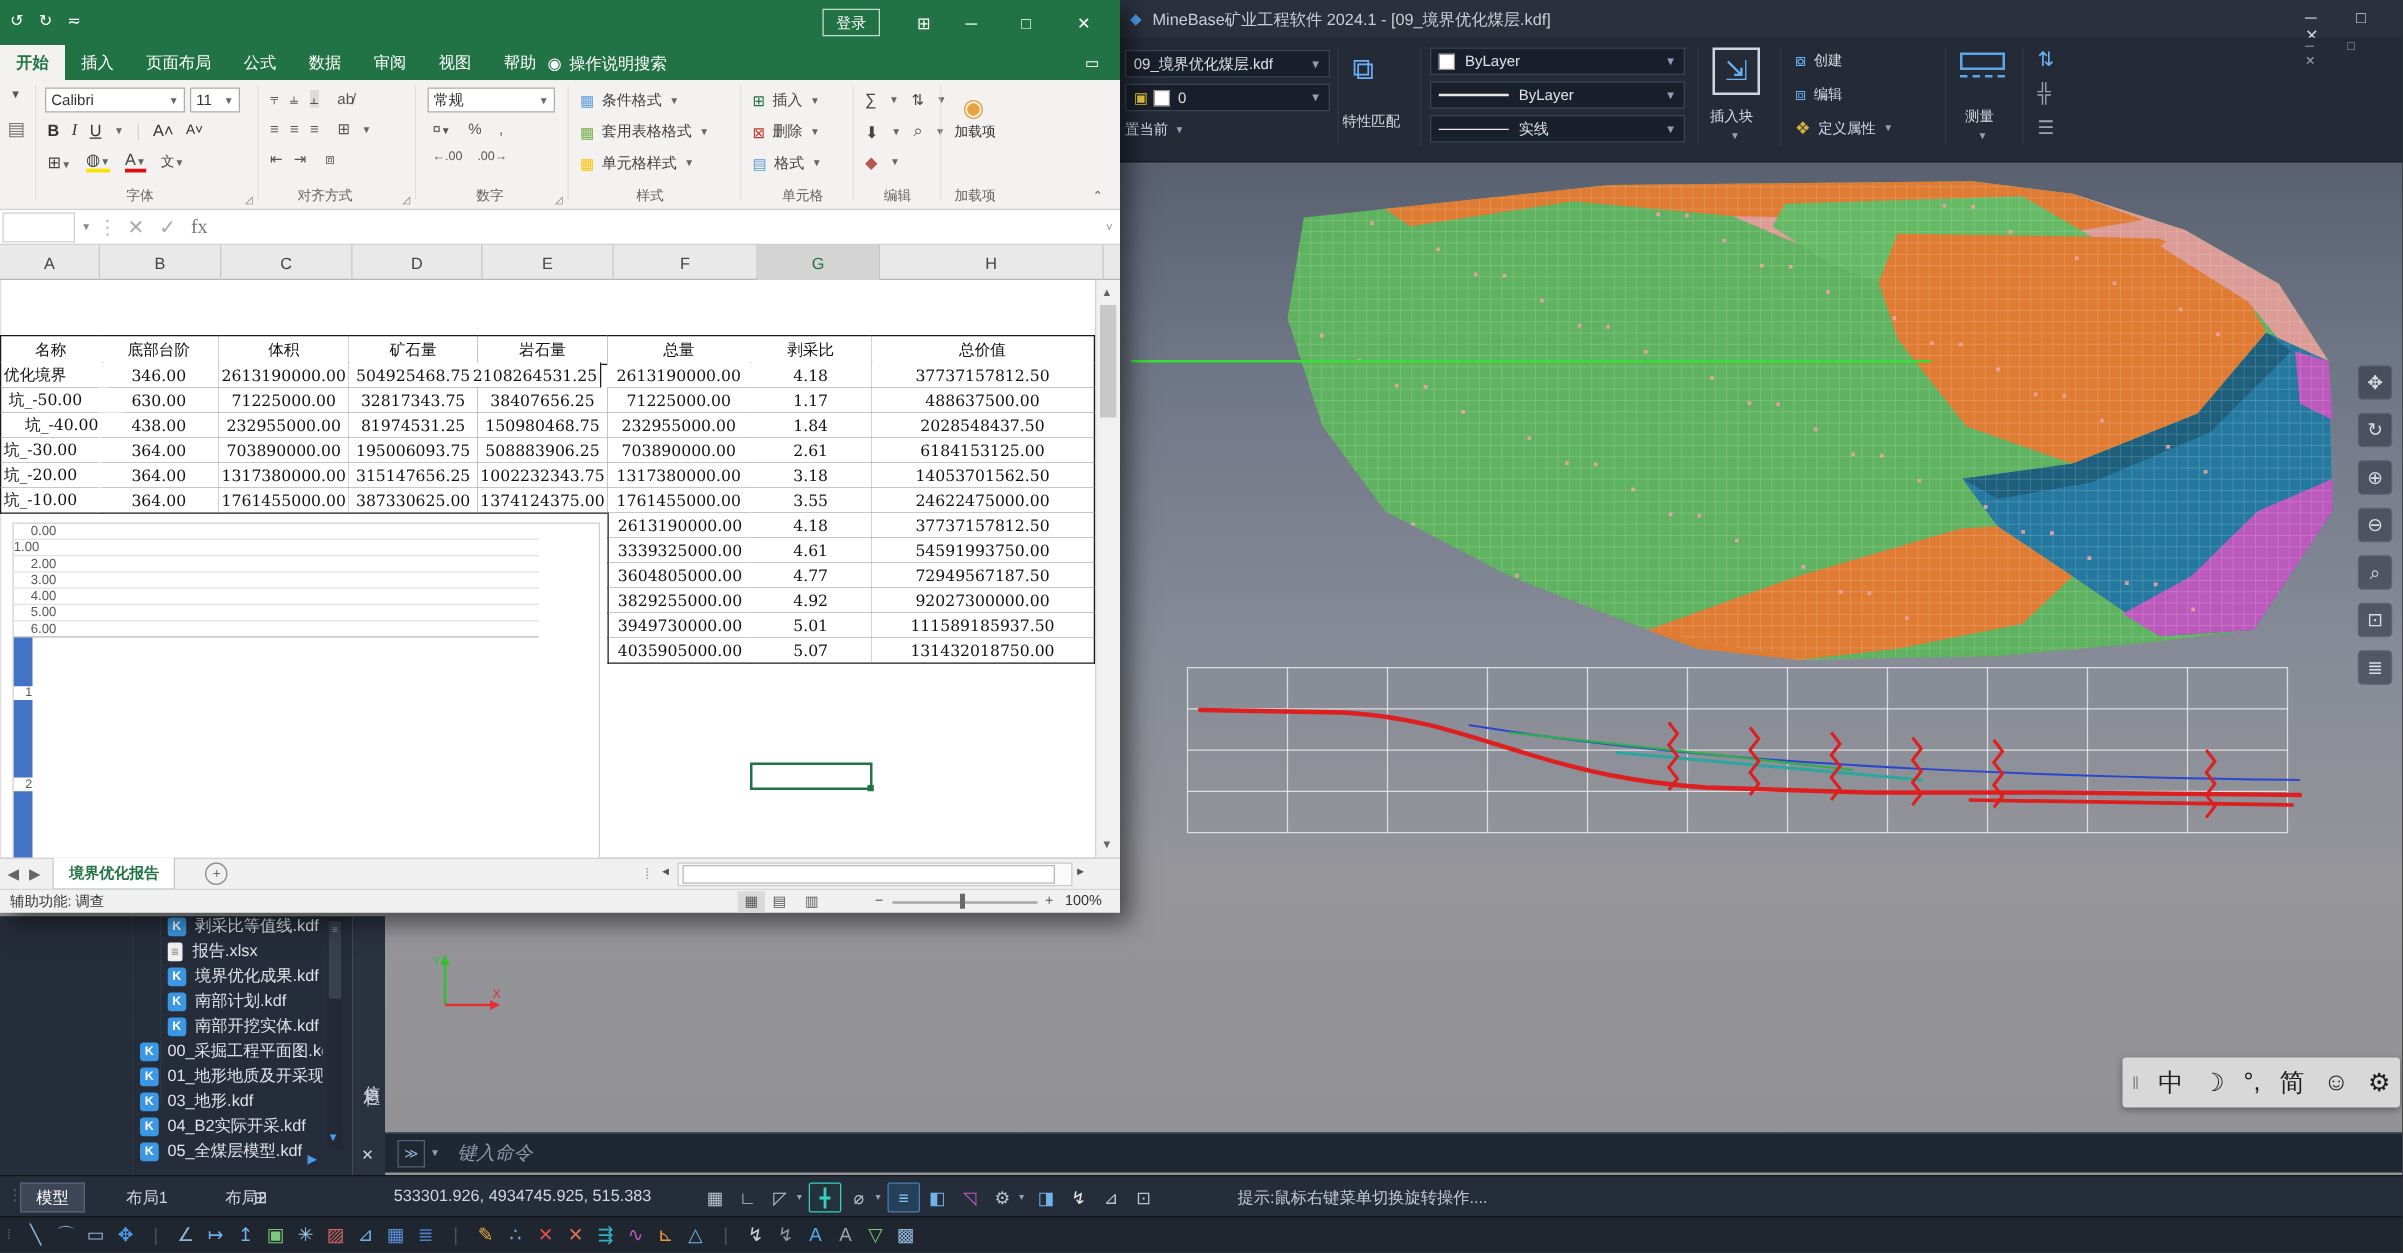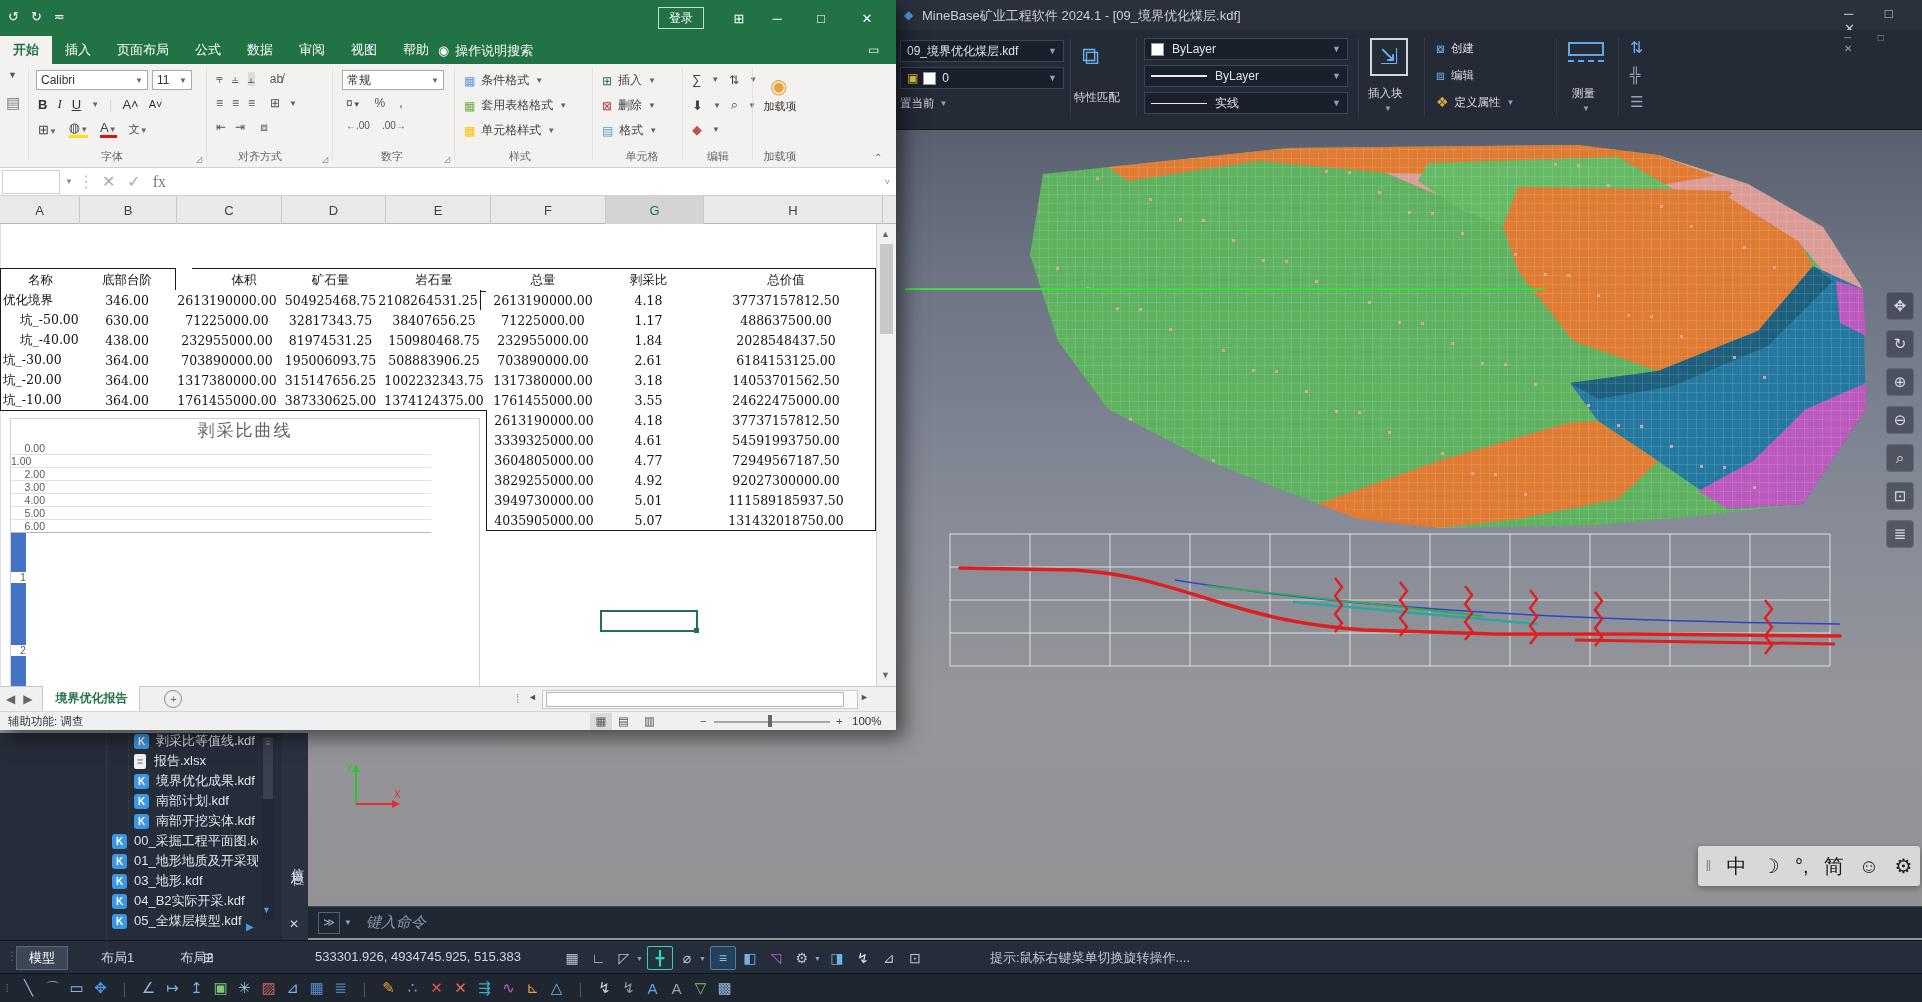--- a/index.html
+++ b/index.html
@@ -605,21 +605,20 @@
         <div class="ch" style="width: 104px;">C</div>
         <div class="ch" style="width: 103px;">D</div>
         <div class="ch" style="width: 104px;">E</div>
         <div class="ch" style="width: 114px;">F</div>
         <div class="ch sel" style="width: 97px;">G</div>
         <div class="ch" style="width: 178px;">H</div>
       </div>
 
     <div class="a grid" id="sheet-grid">
       <div class="chart" id="chart">
-          <div style="left: 0px; top: 8px; width: 100%; text-align: center; font-size: 17px; color: rgb(99, 99, 99); letter-spacing: 2px;">剥采比曲线</div>
           <div style="left: 2px; top: 231px; width: 34px; text-align: right; font-size: 10.5px; color: rgb(89, 89, 89);">0.00</div>
           <div style="left: 40px; top: 203.5px; width: 420px; height: 1px; background: rgb(226, 226, 226);"></div>
           <div style="left: 2px; top: 197.5px; width: 34px; text-align: left; font-size: 10.5px; color: rgb(89, 89, 89);">1.00</div>
           <div style="left: 40px; top: 170px; width: 420px; height: 1px; background: rgb(226, 226, 226);"></div>
           <div style="left: 2px; top: 164px; width: 34px; text-align: right; font-size: 10.5px; color: rgb(89, 89, 89);">2.00</div>
           <div style="left: 40px; top: 136.5px; width: 420px; height: 1px; background: rgb(226, 226, 226);"></div>
           <div style="left: 2px; top: 130.5px; width: 34px; text-align: right; font-size: 10.5px; color: rgb(89, 89, 89);">3.00</div>
           <div style="left: 40px; top: 103px; width: 420px; height: 1px; background: rgb(226, 226, 226);"></div>
           <div style="left: 2px; top: 97px; width: 34px; text-align: right; font-size: 10.5px; color: rgb(89, 89, 89);">4.00</div>
           <div style="left: 40px; top: 69.5px; width: 420px; height: 1px; background: rgb(226, 226, 226);"></div>
@@ -633,35 +632,35 @@
           <div style="left: 79.9px; top: 242px; width: 24px; text-align: center; font-size: 10px; color: rgb(89, 89, 89);">2</div>
           <div style="left: 121.3px; top: 149.6px; width: 15px; height: 87.4px; background: rgb(68, 114, 196);"></div>
         </div>
       <div class="a" style="left:600px;top:386px;width:98px;height:22px;border:2px solid #217346;z-index:4;">
         <div class="a" style="right:-3px;bottom:-3px;width:5px;height:5px;background:#217346;"></div>
       </div>
     <div style="left: 79px; top: 44px; width: 1px; height: 418px; background: rgb(224, 224, 224);"></div>
         <div style="left: 175px; top: 44px; width: 1px; height: 418px; background: rgb(224, 224, 224);"></div>
         <div class="cell num" style="left: 0px; top: 44px; width: 79px; height: 22px; z-index: 2; border-top: 1px solid rgb(26, 26, 26); border-left: 1px solid rgb(26, 26, 26);">名称</div>
         <div class="cell num" style="left: 79px; top: 44px; width: 96px; height: 22px; z-index: 2; border-top: 1px solid rgb(26, 26, 26);">底部台阶</div>
-        <div class="cell num" style="left: 192px; top: 44px; width: 104px; height: 22px; z-index: 2; border-top: 1px solid rgb(26, 26, 26);">体积</div>
+        <div class="cell num" style="left: 175px; top: 44px; width: 104px; height: 22px; z-index: 2; border-top: 1px solid rgb(26, 26, 26);">体积</div>
         <div class="cell num" style="left: 279px; top: 44px; width: 103px; height: 22px; z-index: 2; border-top: 1px solid rgb(26, 26, 26);">矿石量</div>
         <div class="cell num" style="left: 382px; top: 44px; width: 104px; height: 22px; z-index: 2; border-top: 1px solid rgb(26, 26, 26);">岩石量</div>
         <div class="cell num" style="left: 486px; top: 44px; width: 114px; height: 22px; z-index: 2; border-top: 1px solid rgb(26, 26, 26);">总量</div>
         <div class="cell num" style="left: 600px; top: 44px; width: 97px; height: 22px; z-index: 2; border-top: 1px solid rgb(26, 26, 26);">剥采比</div>
         <div class="cell num" style="left: 697px; top: 44px; width: 178px; height: 22px; z-index: 2; border-top: 1px solid rgb(26, 26, 26);">总价值</div>
         <div class="cell" style="left: 0px; top: 66px; width: 79px; height: 20px; z-index: 2; padding-left: 2px; border-left: 1px solid rgb(26, 26, 26);">优化境界</div>
         <div class="cell num" style="left: 79px; top: 66px; width: 96px; height: 20px; z-index: 2;">346.00</div>
         <div class="cell num" style="left: 175px; top: 66px; width: 104px; height: 20px; z-index: 2;">2613190000.00</div>
         <div class="cell num" style="left: 279px; top: 66px; width: 103px; height: 20px; z-index: 2;">504925468.75</div>
         <div class="cell num" style="left: 376px; top: 66px; width: 104px; height: 20px; z-index: 2;">2108264531.25</div>
         <div class="cell num" style="left: 486px; top: 66px; width: 114px; height: 20px; z-index: 2;">2613190000.00</div>
         <div class="cell num" style="left: 600px; top: 66px; width: 97px; height: 20px; z-index: 2;">4.18</div>
         <div class="cell num" style="left: 697px; top: 66px; width: 178px; height: 20px; z-index: 2;">37737157812.50</div>
-        <div class="cell" style="left: 0px; top: 86px; width: 79px; height: 20px; z-index: 2; padding-left: 19px; border-left: 1px solid rgb(26, 26, 26);">坑_-50.00</div>
+        <div class="cell" style="left: 0px; top: 86px; width: 79px; height: 20px; z-index: 2; padding-left: 6px; border-left: 1px solid rgb(26, 26, 26);">坑_-50.00</div>
         <div class="cell num" style="left: 79px; top: 86px; width: 96px; height: 20px; z-index: 2;">630.00</div>
         <div class="cell num" style="left: 175px; top: 86px; width: 104px; height: 20px; z-index: 2;">71225000.00</div>
         <div class="cell num" style="left: 279px; top: 86px; width: 103px; height: 20px; z-index: 2;">32817343.75</div>
         <div class="cell num" style="left: 382px; top: 86px; width: 104px; height: 20px; z-index: 2;">38407656.25</div>
         <div class="cell num" style="left: 486px; top: 86px; width: 114px; height: 20px; z-index: 2;">71225000.00</div>
         <div class="cell num" style="left: 600px; top: 86px; width: 97px; height: 20px; z-index: 2;">1.17</div>
         <div class="cell num" style="left: 697px; top: 86px; width: 178px; height: 20px; z-index: 2;">488637500.00</div>
         <div class="cell" style="left: 0px; top: 106px; width: 79px; height: 20px; z-index: 2; padding-left: 19px; border-left: 1px solid rgb(26, 26, 26);">坑_-40.00</div>
         <div class="cell num" style="left: 79px; top: 106px; width: 96px; height: 20px; z-index: 2;">438.00</div>
         <div class="cell num" style="left: 175px; top: 106px; width: 104px; height: 20px; z-index: 2;">232955000.00</div>

